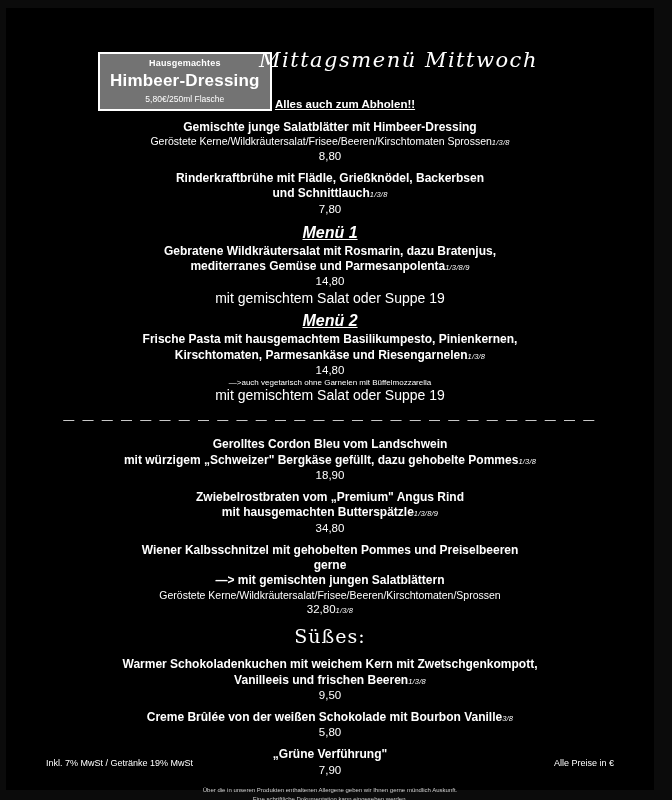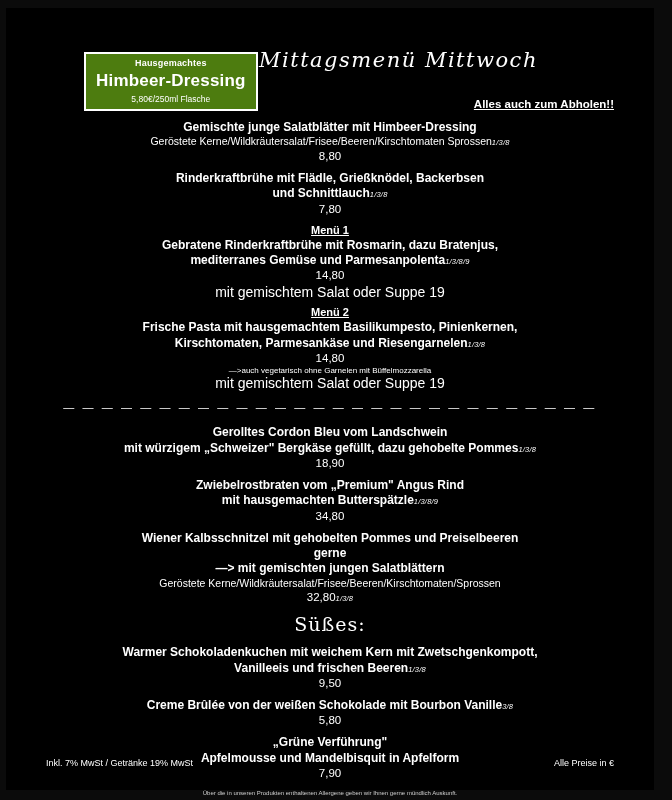--- a/index.html
+++ b/index.html
@@ -31,27 +31,27 @@
     box-sizing: border-box;
     padding: 26px 40px 10px 40px;
   }
   
   .header {
     position: relative;
     height: 62px;
   }
   .stamp {
     position: absolute;
-    left: 38px;
+    left: 52px;
     top: 18px;
     border: 2px solid #ffffff;
     padding: 4px 10px 5px 10px;
     text-align: center;
     line-height: 1.25;
-    background: #4d7c0f;
+    background: #737373;
   }
   .stamp .l1 {
     font-size: 9px;
     font-weight: bold;
     letter-spacing: .2px;
   }
   .stamp .l2 {
     font-size: 17px;
     font-weight: bold;
     letter-spacing: .2px;
@@ -67,21 +67,21 @@
     top: 14px;
     font-family: "DejaVu Serif", serif;
     font-style: italic;
     font-size: 21px;
     letter-spacing: 1.5px;
     font-weight: 400;
     white-space: nowrap;
     margin-left: 23px;
   }
   .takeaway {
-    text-align: right;
+    text-align: center;
     font-size: 11.5px;
     font-weight: bold;
     text-decoration: underline;
     margin-top: 2px;
     margin-bottom: 10px;
     padding-left: 30px;
   }
   
   .center { text-align: center; }
   .dish {
@@ -102,24 +102,25 @@
     margin: 1px 0 9px 0;
   }
   .allerg {
     font-size: 7.5px;
     font-style: italic;
     font-weight: normal;
     vertical-align: baseline;
     letter-spacing: .2px;
   }
   .menu-label {
-    font-size: 11px;
+    font-size: 16px;
     font-weight: bold;
     text-decoration: underline;
     margin: 0 0 2px 0;
+    font-style: italic;
   }
   .note {
     font-size: 14px;
     font-weight: normal;
     margin: 0 0 1px 0;
   }
   .tiny {
     font-size: 8px;
     font-weight: normal;
     margin: 0;
@@ -188,21 +189,21 @@
     <div class="center">
       <p class="dish">Rinderkraftbrühe mit Flädle, Grießknödel, Backerbsen</p>
       <p class="dish">
         <span>und Schnittlauch</span><span class="allerg">1/3/8</span>
       </p>
       <p class="price">7,80</p>
     </div>
 
     <div class="center">
       <p class="menu-label">Menü 1</p>
-      <p class="dish">Gebratene Rinderkraftbrühe mit Rosmarin, dazu Bratenjus,</p>
+      <p class="dish">Gebratene Wildkräutersalat mit Rosmarin, dazu Bratenjus,</p>
       <p class="dish">
         <span>mediterranes Gemüse und Parmesanpolenta</span><span class="allerg">1/3/8/9</span>
       </p>
       <p class="price" style="margin-bottom:3px">14,80</p>
       <p class="note">mit gemischtem Salat oder Suppe 19</p>
     </div>
 
     <div class="center" style="margin-top:6px">
       <p class="menu-label">Menü 2</p>
       <p class="dish">Frische Pasta mit hausgemachtem Basilikumpesto, Pinienkernen,</p>
@@ -254,21 +255,20 @@
 
     <div class="center">
       <p class="dish">
         <span>Creme Brûlée von der weißen Schokolade mit Bourbon Vanille</span><span class="allerg">3/8</span>
       </p>
       <p class="price">5,80</p>
     </div>
 
     <div class="center">
       <p class="dish">„Grüne Verführung"</p>
-      <p class="dish">Apfelmousse und Mandelbisquit in Apfelform</p>
       <p class="price" style="margin-bottom:0">7,90</p>
     </div>
 
     <div class="legal">
       <span>Über die in unseren Produkten enthaltenen Allergene geben wir Ihnen gerne mündlich Auskunft.</span><br>
       <span>Eine schriftliche Dokumentation kann eingesehen werden.</span>
     </div>
 
     <div class="footer">
       <span>Inkl. 7% MwSt / Getränke 19% MwSt</span>

